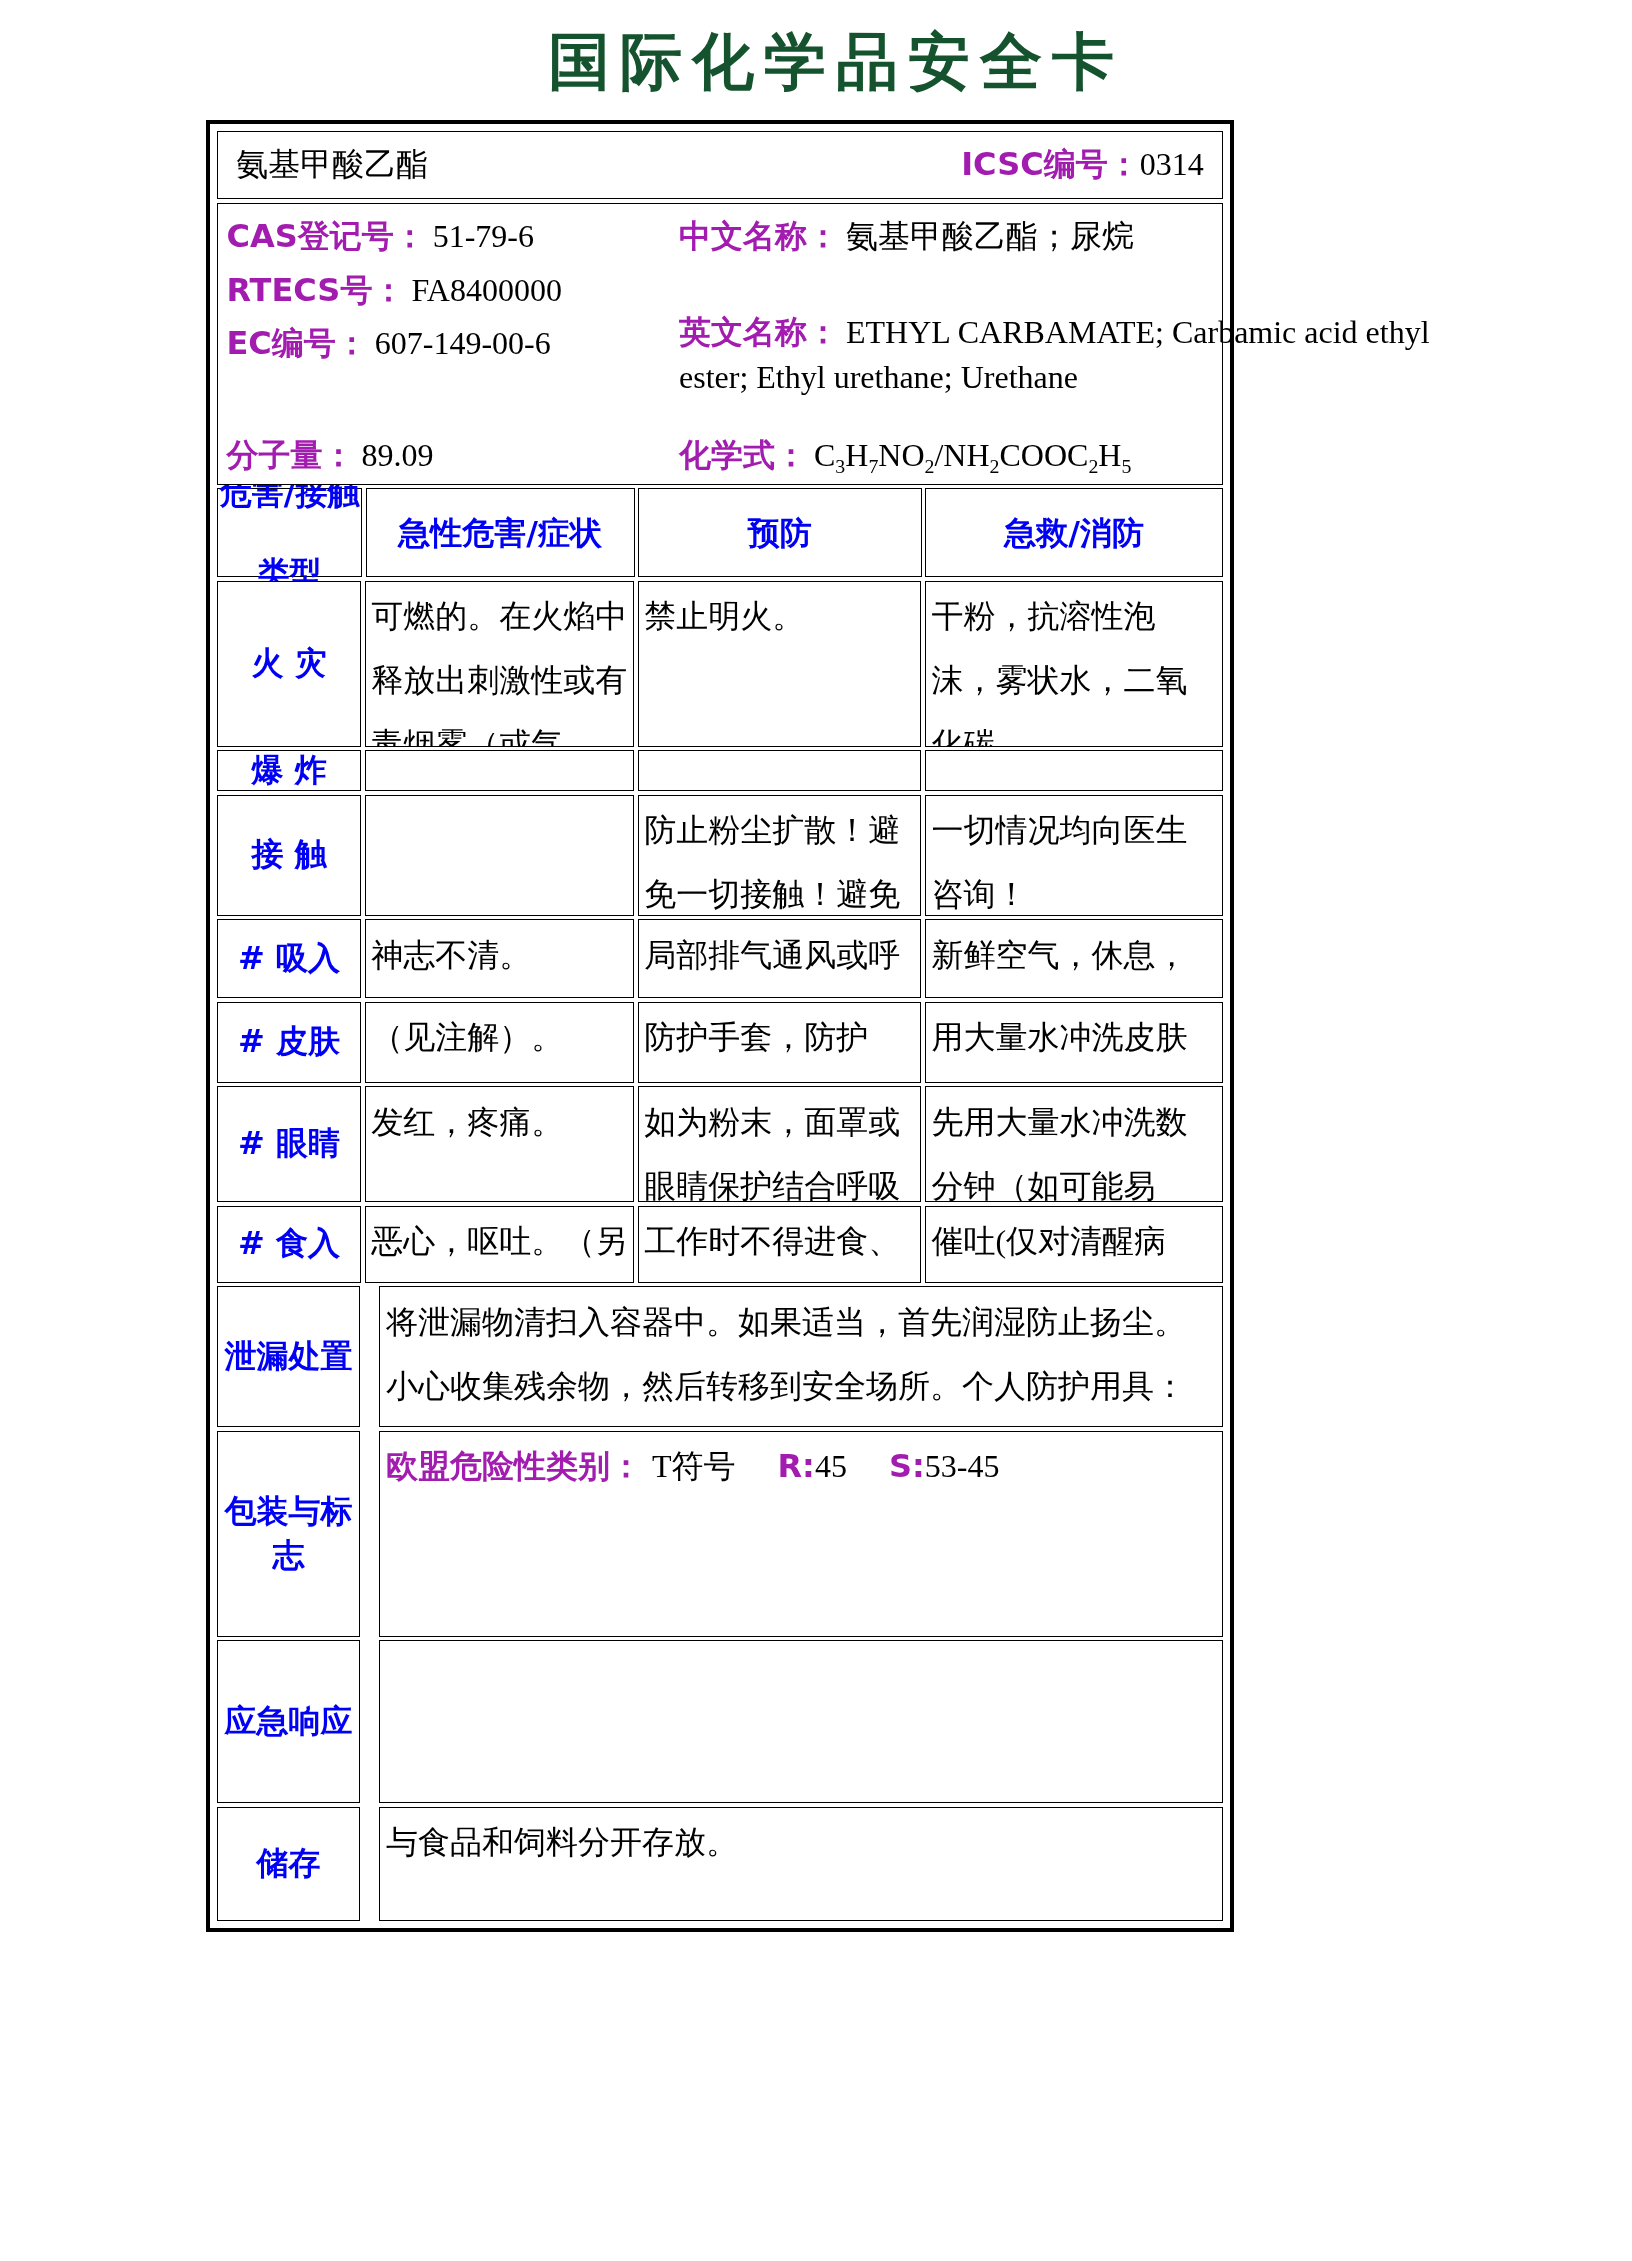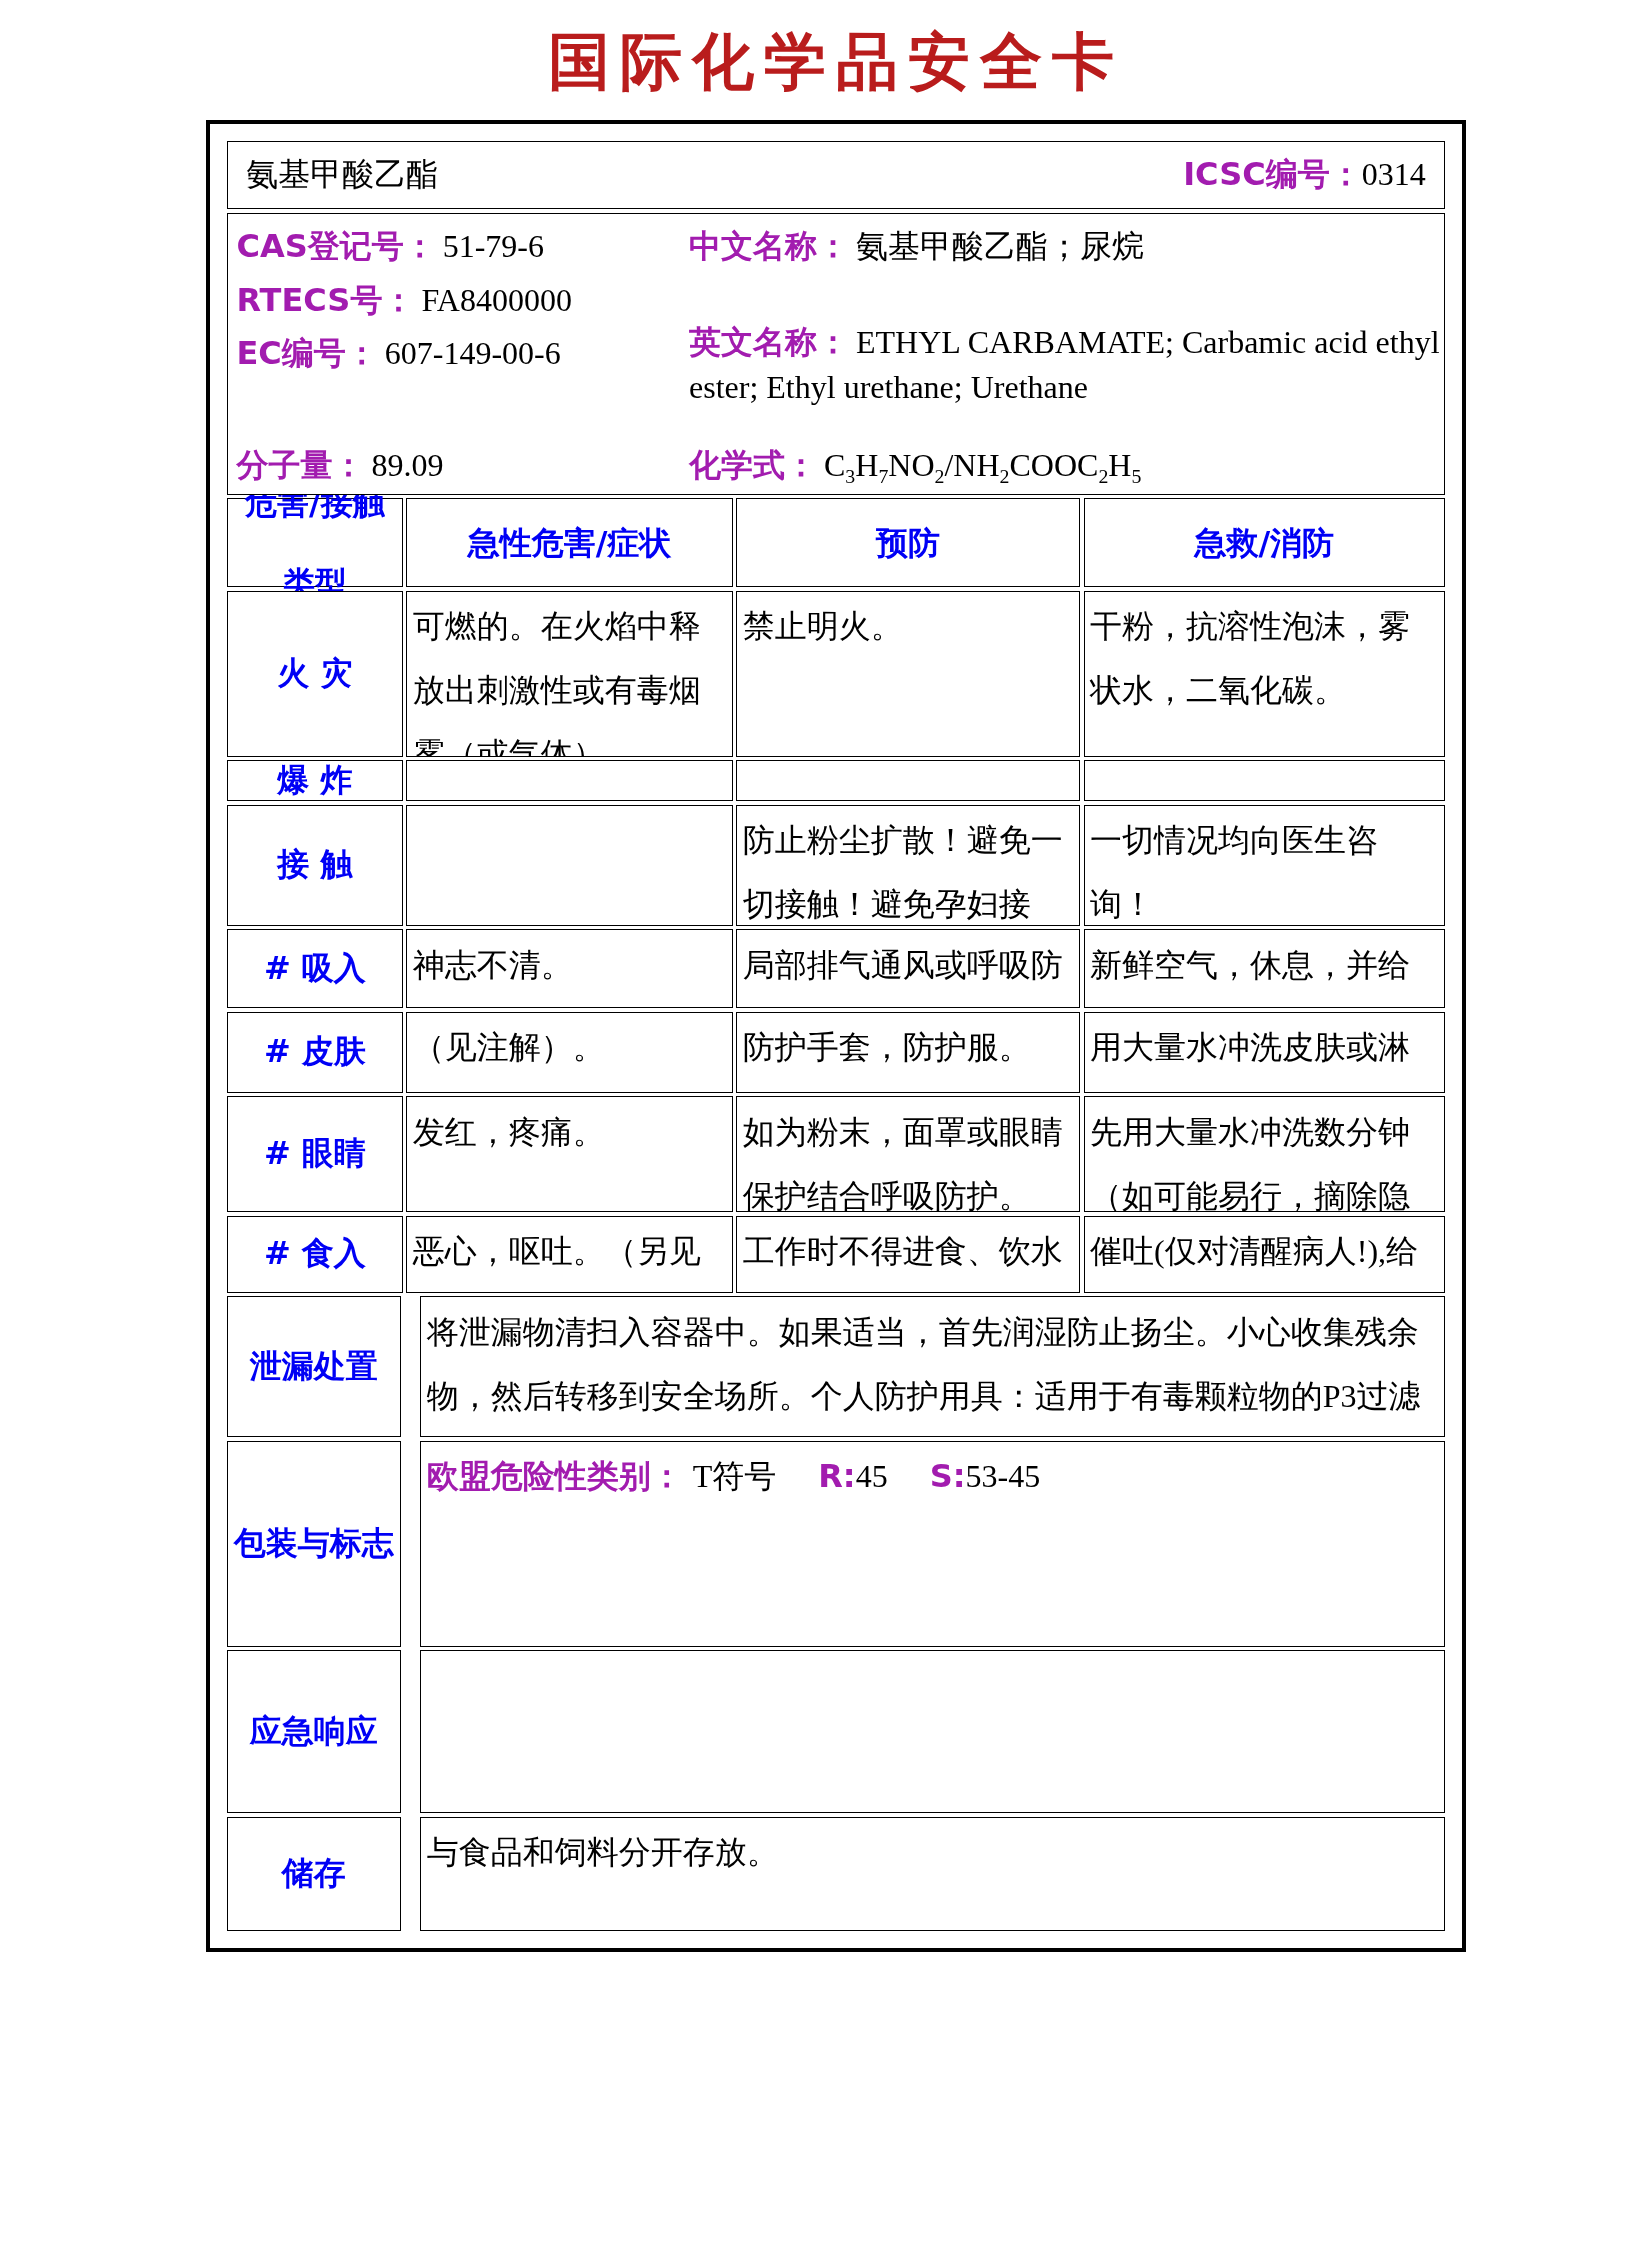--- a/index.html
+++ b/index.html
@@ -5,26 +5,26 @@
   * { margin:0; padding:0; box-sizing:border-box; }
   html,body { background:#ffffff; }
   body {
     width:1633px; height:2261px; position:relative;
     font-family:"Liberation Serif", serif;
     color:#000;
   }
   .page-title {
     position:absolute; left:206px; top:20px; width:1260px;
     text-align:center; font-family:"DejaVu Sans", sans-serif;
-    font-weight:bold; font-size:62px; letter-spacing:10px; color:#b91c1c;
+    font-weight:bold; font-size:62px; letter-spacing:10px; color:#14532d;
     white-space:nowrap;
   }
   .card {
-    position:absolute; left:206px; top:120px; width:1260px;
-    border:4.2px solid #000; padding:17px; background:#fff;
+    position:absolute; left:206px; top:120px; width:1028px;
+    border:4.2px solid #000; padding:7px; background:#fff;
   }
   .row { display:flex; gap:3.5px; margin-bottom:3.5px; align-items:stretch; }
   .row:last-child { margin-bottom:0; }
   .cell { border:1.4px solid #000; background:#fff; }
   .full  { width:1246px; }
   .c1 { width:180px;gap:36px; }
   .c2 { width:334px; }
   .c3 { width:352px; }
   .c4 { width:370px; }
   .span3 { width:1063px;margin-left:16px; }

